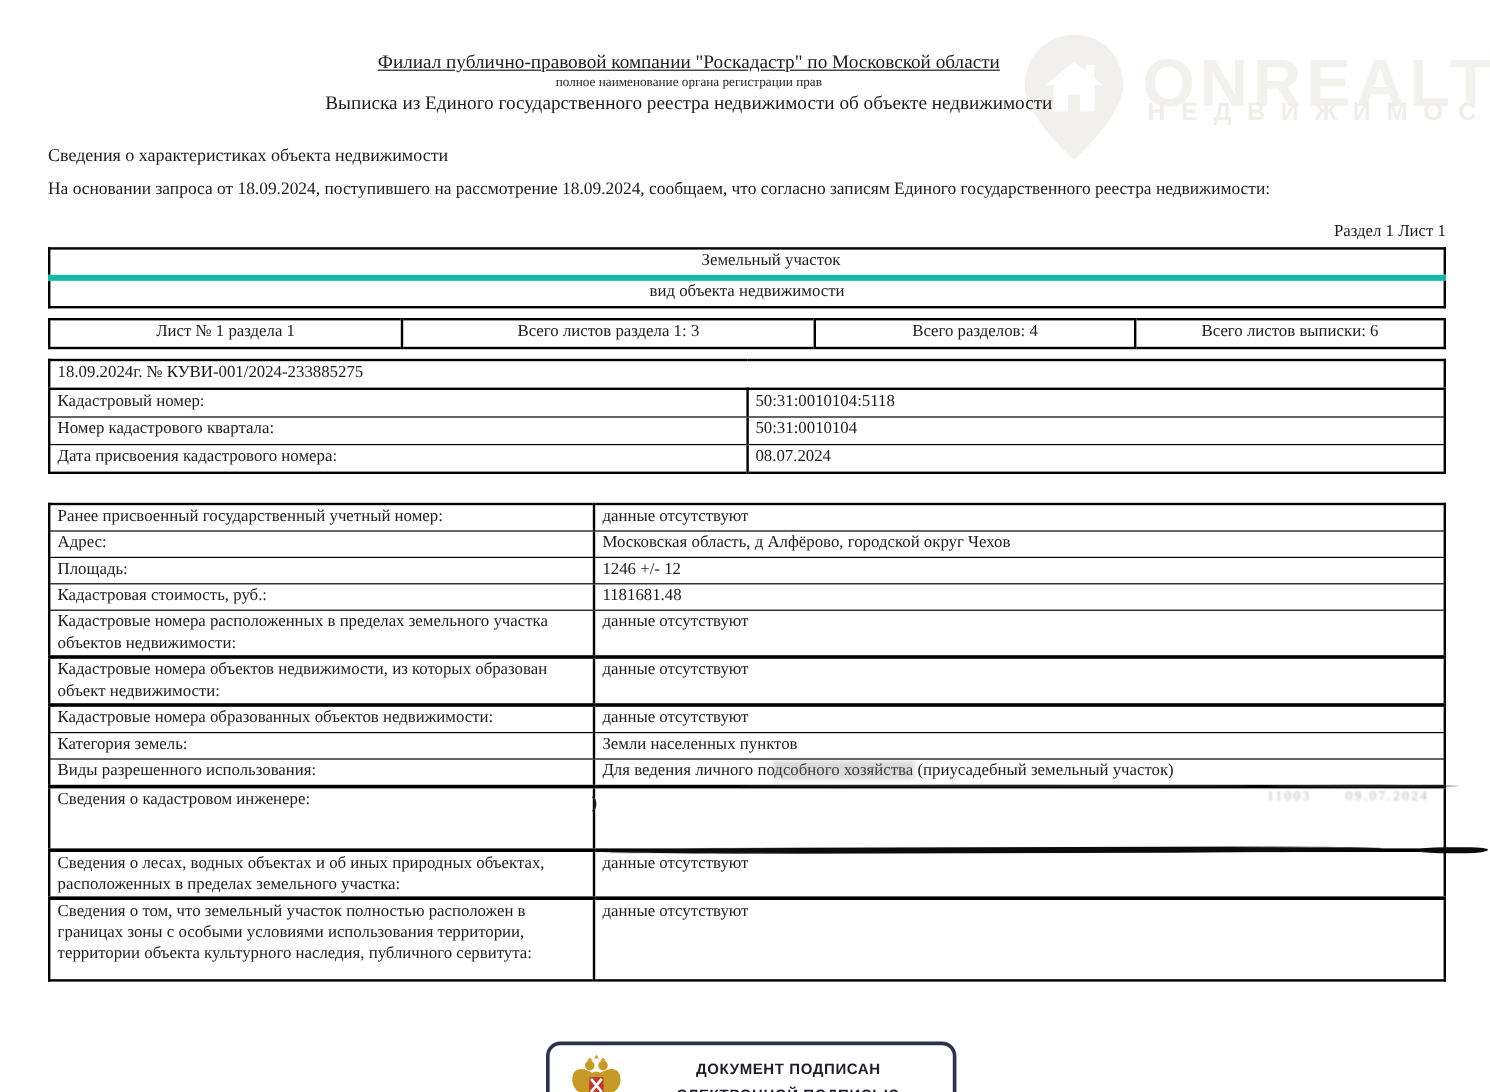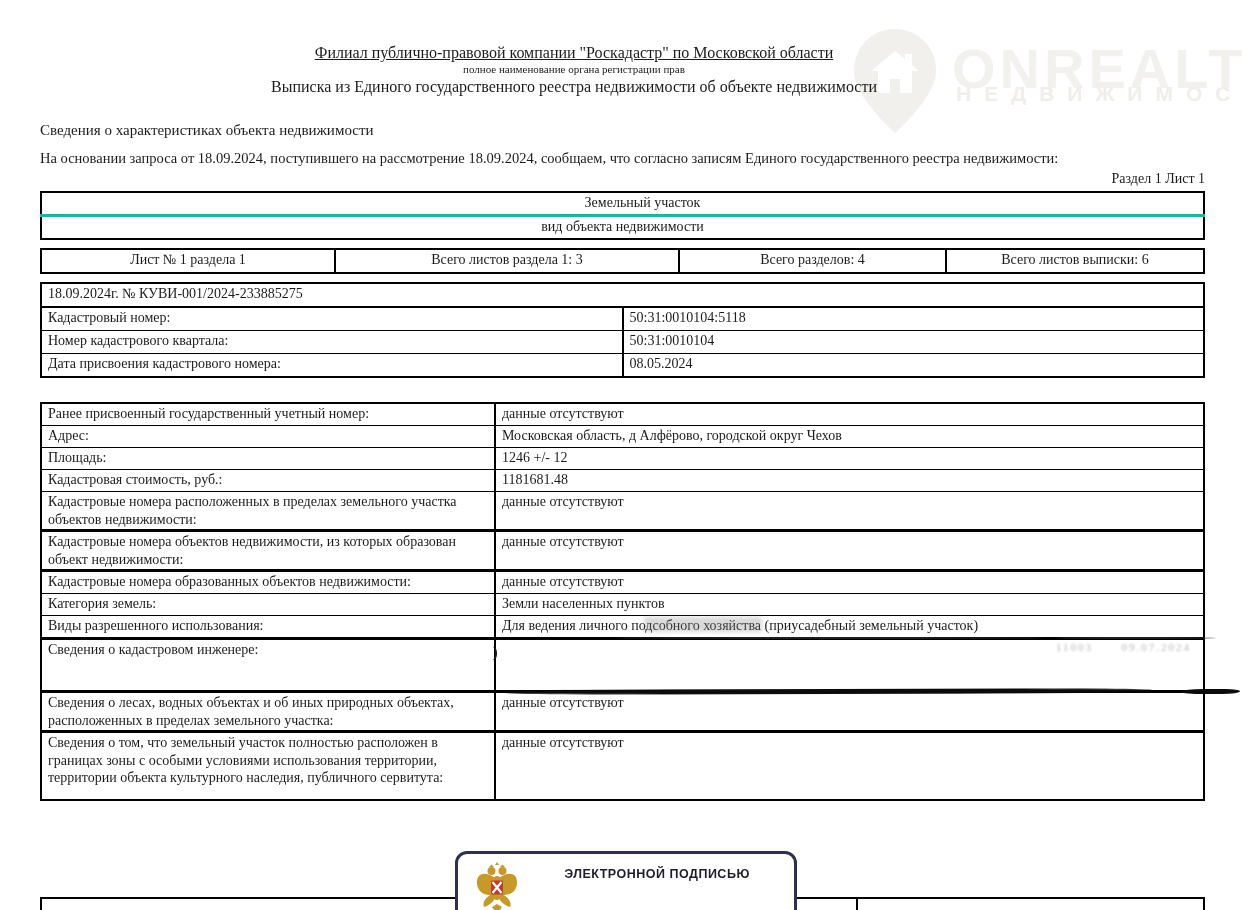--- a/index.html
+++ b/index.html
@@ -20,28 +20,28 @@
     font-weight:bold; font-size:21px; letter-spacing:13px; color:#f1ede9;
   }
   
   .content { position:absolute; left:40px; top:0; width:1165px; z-index:1; }
   .org-block { width:1068px; margin:44px 0 0 0; }
   .org-name { text-align:center; font-size:16px; text-decoration:underline; }
   .org-caption { text-align:center; font-size:11px; margin-top:1px; }
   .doc-title { text-align:center; font-size:16px; margin-top:3px; }
   .section-title { font-size:15px; margin-top:26px; }
   .request-line { font-size:14.5px; margin-top:11px; }
-  .razdel-line { text-align:right; font-size:14px; margin-top:4px; }
+  .razdel-line { text-align:right; font-size:14px; margin-top:19px; }
 
   table { border-collapse:collapse; width:1165px; table-layout:fixed; }
   td { font-size:14px; padding:1px 6px; line-height:1.25; vertical-align:top; }
 
   .tblA { margin-top:4px; border:2px solid #000; }
   .tblA td { text-align:center; height:19px; }
-  .tblA tr:first-child td { border-bottom:3px solid #14b8a6;padding-left:46px; }
+  .tblA tr:first-child td { border-bottom:5px solid #14b8a6;padding-left:46px; }
 
   .tblB { margin-top:8px; border:2px solid #000; }
   .tblB td { text-align:center; height:20px; border-left:2px solid #000;margin-top:17px; }
   .tblB td:first-child { border-left:none; }
 
   .tblC { margin-top:8px; border:2px solid #000; }
   .tblC td { height:20px; }
   .tblC tr.hdr td { border-bottom:2px solid #000; }
   .tblC td.lbl { width:440px; border-right:2px solid #000; }
   .tblC tr + tr td { border-top:1px solid #000; }
@@ -154,21 +154,21 @@
       <tr>
         <td class="lbl">Кадастровый номер:</td>
         <td>50:31:0010104:5118</td>
       </tr>
       <tr>
         <td class="lbl">Номер кадастрового квартала:</td>
         <td>50:31:0010104</td>
       </tr>
       <tr>
         <td class="lbl">Дата присвоения кадастрового номера:</td>
-        <td>08.05.2024</td>
+        <td>08.07.2024</td>
       </tr>
     </tbody>
       </table>
 
     <table class="tblD">
       <tbody>
           <tr class="r1">
         <td class="lbl">Ранее присвоенный государственный учетный номер:</td>
         <td>данные отсутствуют</td>
       </tr>
@@ -252,19 +252,20 @@
             <circle cx="28.5" cy="9" r="4"></circle>
             <polygon points="21,3 23,0 25,3"></polygon>
             <polygon points="15,5 17.5,2.5 20,5"></polygon>
             <polygon points="26,5 28.5,2.5 31,5"></polygon>
             <polygon points="18,45 23,52 28,45 23,42"></polygon>
           </g>
           <rect x="16.5" y="18" width="13" height="15" rx="2" fill="#c0392b" stroke="#c79a27" stroke-width="1"></rect>
           <path d="M18.5 20 L27.5 31 M27.5 20 L18.5 31" stroke="#ffffff" stroke-width="2.2"></path>
         </svg>
         <div class="stamp-head">
+          <div>ДОКУМЕНТ ПОДПИСАН</div>
           <div>ЭЛЕКТРОННОЙ ПОДПИСЬЮ</div>
         </div>
 
       </div>
     </div>
   </div>
 </div>
 
 </body></html>

